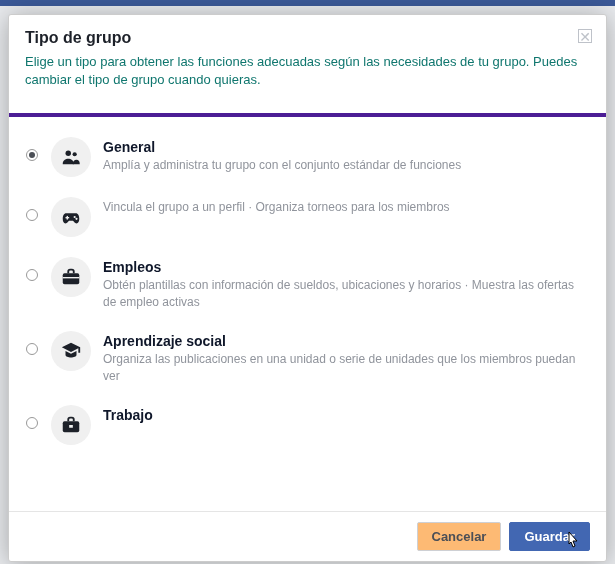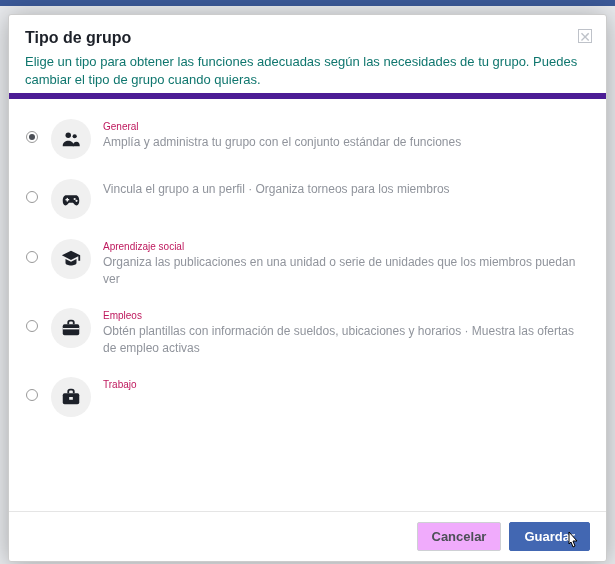--- a/index.html
+++ b/index.html
@@ -20,22 +20,22 @@
     background: #fff;
     margin: 8px;
     border: 1px solid #ccc;
     border-radius: 3px;
     box-shadow: 0 2px 26px rgba(0,0,0,0.3);
     height: 548px;
     display: flex;
     flex-direction: column;
   }
   .modal-header {
-    padding: 14px 16px 4px 16px;
-    border-bottom: 6px solid #4c1d95;
+    padding: 14px 16px 24px 16px;
+    border-bottom: 4px solid #4c1d95;
     position: relative;
   }
   .modal-title {
     font-size: 16px;
     font-weight: bold;
     color: #1d2129;
     margin-bottom: 6px;
   }
   .modal-subtitle {
     font-size: 13px;
@@ -104,23 +104,23 @@
   .icon-col svg {
     width: 22px;
     height: 22px;
     fill: #1d2129;
   }
   .text-col {
     flex: 1;
     padding-top: 2px;
   }
   .opt-title {
-    font-size: 10px;
-    font-weight: normal;
-    color: #be185d;
+    font-size: 14px;
+    font-weight: bold;
+    color: #0f172a;
     margin-bottom: 2px;
   }
   .opt-desc {
     font-size: 12px;
     color: #90949c;
     line-height: 1.4;
   }
   .modal-footer {
     border-top: 1px solid #e5e5e5;
     padding: 10px 16px;
@@ -131,21 +131,21 @@
   .btn {
     font-size: 13px;
     font-weight: bold;
     padding: 6px 14px;
     border-radius: 2px;
     cursor: pointer;
     border: 1px solid;
     position: relative;
   }
   .btn-cancel {
-    background: #f0abfc;
+    background: #fdba74;
     border-color: #ced0d4;
     color: #4b4f56;
   }
   .btn-save {
     background: #4267b2;
     border-color: #4267b2;
     color: #fff;
   }
   .cursor-pointer {
     position: absolute;
@@ -204,44 +204,44 @@
         <div class="opt-desc">Vincula el grupo a un perfil · Organiza torneos para los miembros</div>
       </div>
     </div>
 
     <div class="option-row">
       <div class="radio-col">
         <div class="radio"></div>
       </div>
       <div class="icon-col">
         <svg viewBox="0 0 24 24">
-            <path d="M12 3L2 8l10 5 8-4v5h2V8z"></path>
-            <path d="M6 12v4c0 2 3 3 6 3s6-1 6-3v-4l-6 3z"></path>
-          </svg>
-      </div>
-      <div class="text-col">
-        <div class="opt-title">Aprendizaje social</div>
-        <div class="opt-desc">Organiza las publicaciones en una unidad o serie de unidades que los miembros puedan ver</div>
-      </div>
-    </div>
-
-    <div class="option-row">
-      <div class="radio-col">
-        <div class="radio"></div>
-      </div>
-      <div class="icon-col">
-        <svg viewBox="0 0 24 24">
             <rect x="3" y="8" width="18" height="12" rx="2"></rect>
             <path d="M9 8V6a2 2 0 012-2h2a2 2 0 012 2v2" fill="none" stroke="#1d2129" stroke-width="2"></path>
             <rect x="3" y="12" width="18" height="1.5" fill="#f0f0f0"></rect>
           </svg>
       </div>
       <div class="text-col">
         <div class="opt-title">Empleos</div>
         <div class="opt-desc">Obtén plantillas con información de sueldos, ubicaciones y horarios · Muestra las ofertas de empleo activas</div>
+      </div>
+    </div>
+
+    <div class="option-row">
+      <div class="radio-col">
+        <div class="radio"></div>
+      </div>
+      <div class="icon-col">
+        <svg viewBox="0 0 24 24">
+            <path d="M12 3L2 8l10 5 8-4v5h2V8z"></path>
+            <path d="M6 12v4c0 2 3 3 6 3s6-1 6-3v-4l-6 3z"></path>
+          </svg>
+      </div>
+      <div class="text-col">
+        <div class="opt-title">Aprendizaje social</div>
+        <div class="opt-desc">Organiza las publicaciones en una unidad o serie de unidades que los miembros puedan ver</div>
       </div>
     </div>
 
     <div class="option-row">
       <div class="radio-col">
         <div class="radio"></div>
       </div>
       <div class="icon-col">
         <svg viewBox="0 0 24 24">
             <rect x="3" y="8" width="18" height="12" rx="2"></rect>

